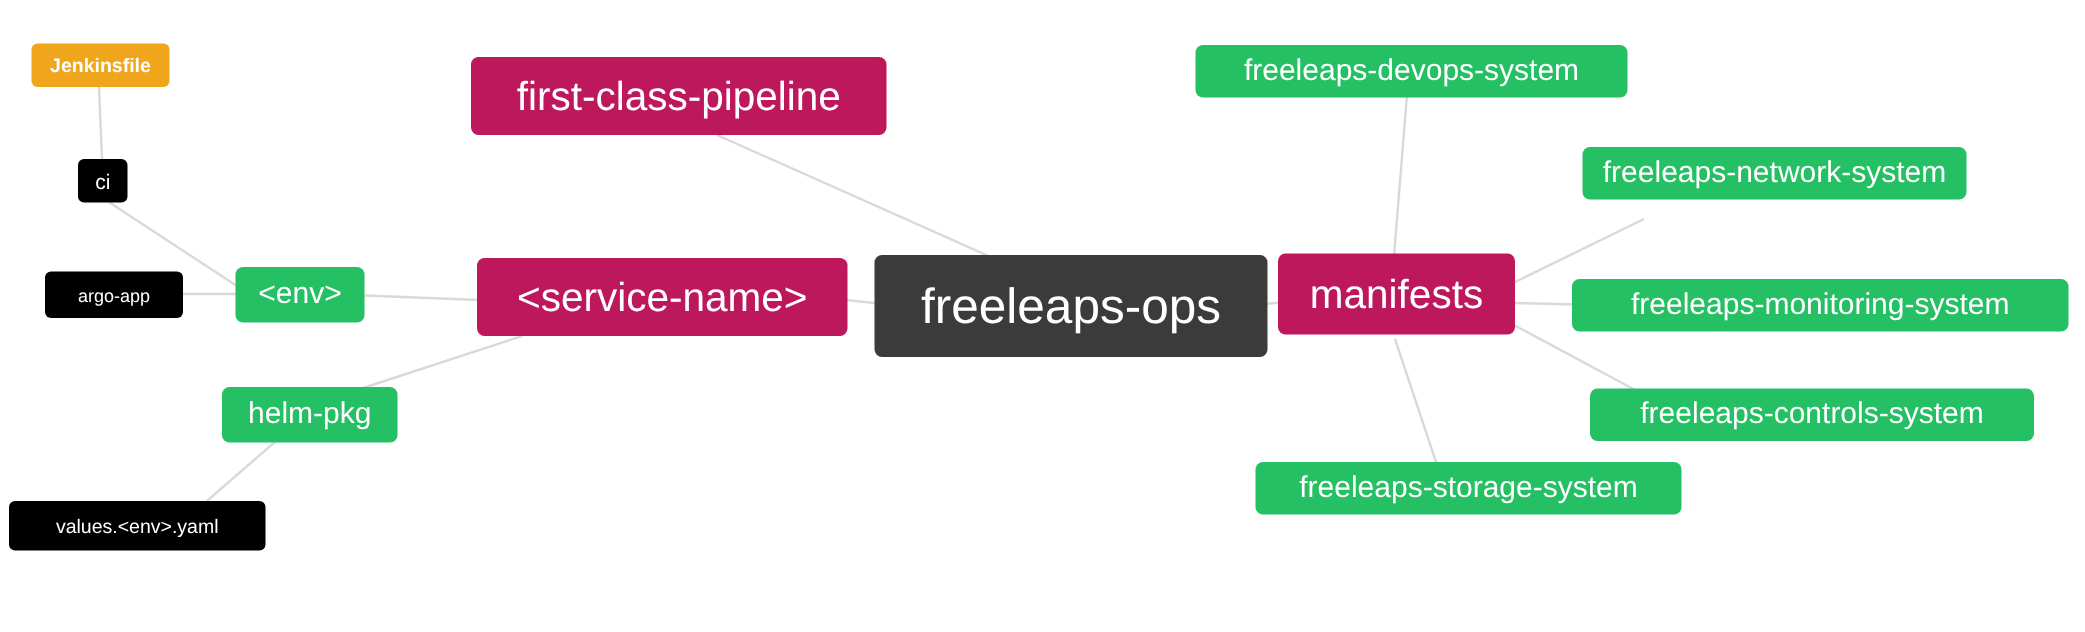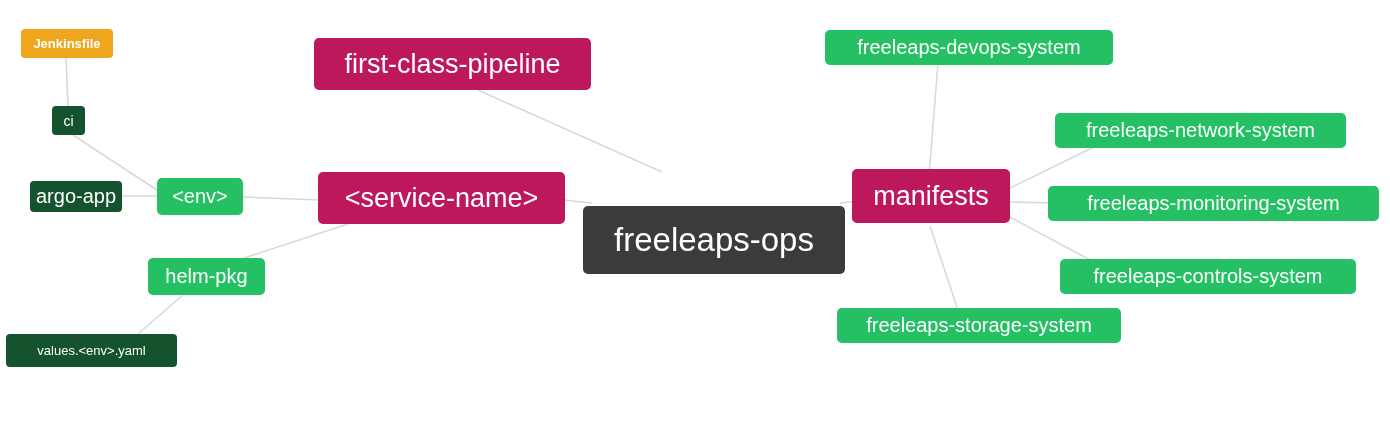--- a/index.html
+++ b/index.html
@@ -31,25 +31,25 @@
     white-space: nowrap;
     color: #ffffff;
     border-radius: 5px;
     box-sizing: border-box;
     cursor: pointer;
     user-select: none;
   }
   .node.root   { background: #3b3b3b; }
   .node.blue   { background: #be185d; }
   .node.green  { background: #24c063; }
-  .node.orange { background: #14532d; }
+  .node.orange { background: #000000; }
   .node.amber  { background: #f0a61c; border-radius: 4px; }
   .fs13 { font-size: 13px; border-radius: 4px; font-weight: bold; }
   .fs14 { font-size: 14px; border-radius: 4px; }
-  .fs16 { font-size: 20px; border-radius: 4px; }
+  .fs16 { font-size: 12px; border-radius: 4px; }
   .fs15 { font-size: 13px; border-radius: 4px; }
   .fs20 { font-size: 20px; }
   .fs27 { font-size: 27px; }
   .fs33 { font-size: 33px; }
 </style>
 </head>
 <body>
 
 <div id="canvas">
 
@@ -81,27 +81,27 @@
   <div class="node green fs20" style="left:157px; top:178px; width:86px; height:37px;">&lt;env&gt;</div>
 
   <div class="node green fs20" style="left:148px; top:258px; width:117px; height:37px;text-align:center;">helm-pkg</div>
 
   <div class="node orange fs15" style="left:6px; top:334px; width:171px; height:33px;">values.&lt;env&gt;.yaml</div>
 
   <div class="node blue fs27" style="left:314px; top:38px; width:277px; height:52px;">first-class-pipeline</div>
 
   <div class="node blue fs27" style="left:318px; top:172px; width:247px; height:52px;">&lt;service-name&gt;</div>
 
-  <div class="node root fs33" style="left:583px; top:170px; width:262px; height:68px;margin-top:36px;">freeleaps-ops</div>
+  <div class="node root fs33" style="left:583px; top:170px; width:262px; height:68px;">freeleaps-ops</div>
 
   <div class="node blue fs27" style="left:852px; top:169px; width:158px; height:54px;">manifests</div>
 
-  <div class="node green fs20" style="left:797px; top:30px; width:288px; height:35px;margin-left:28px;">freeleaps-devops-system</div>
+  <div class="node green fs20" style="left:797px; top:30px; width:288px; height:35px;">freeleaps-devops-system</div>
 
-  <div class="node green fs20" style="left:1055px; top:113px; width:291px; height:35px;">freeleaps-network-system</div>
+  <div class="node green fs20" style="left:1055px; top:98px; width:256px; height:35px;">freeleaps-network-system</div>
 
   <div class="node green fs20" style="left:1060px; top:259px; width:296px; height:35px;">freeleaps-controls-system</div>
 
   <div class="node green fs20" style="left:1048px; top:186px; width:331px; height:35px;">freeleaps-monitoring-system</div>
 
   <div class="node green fs20" style="left:817px; top:308px; width:284px; height:35px;margin-left:20px;">freeleaps-storage-system</div>
 
 </div>
 
 </body></html>

